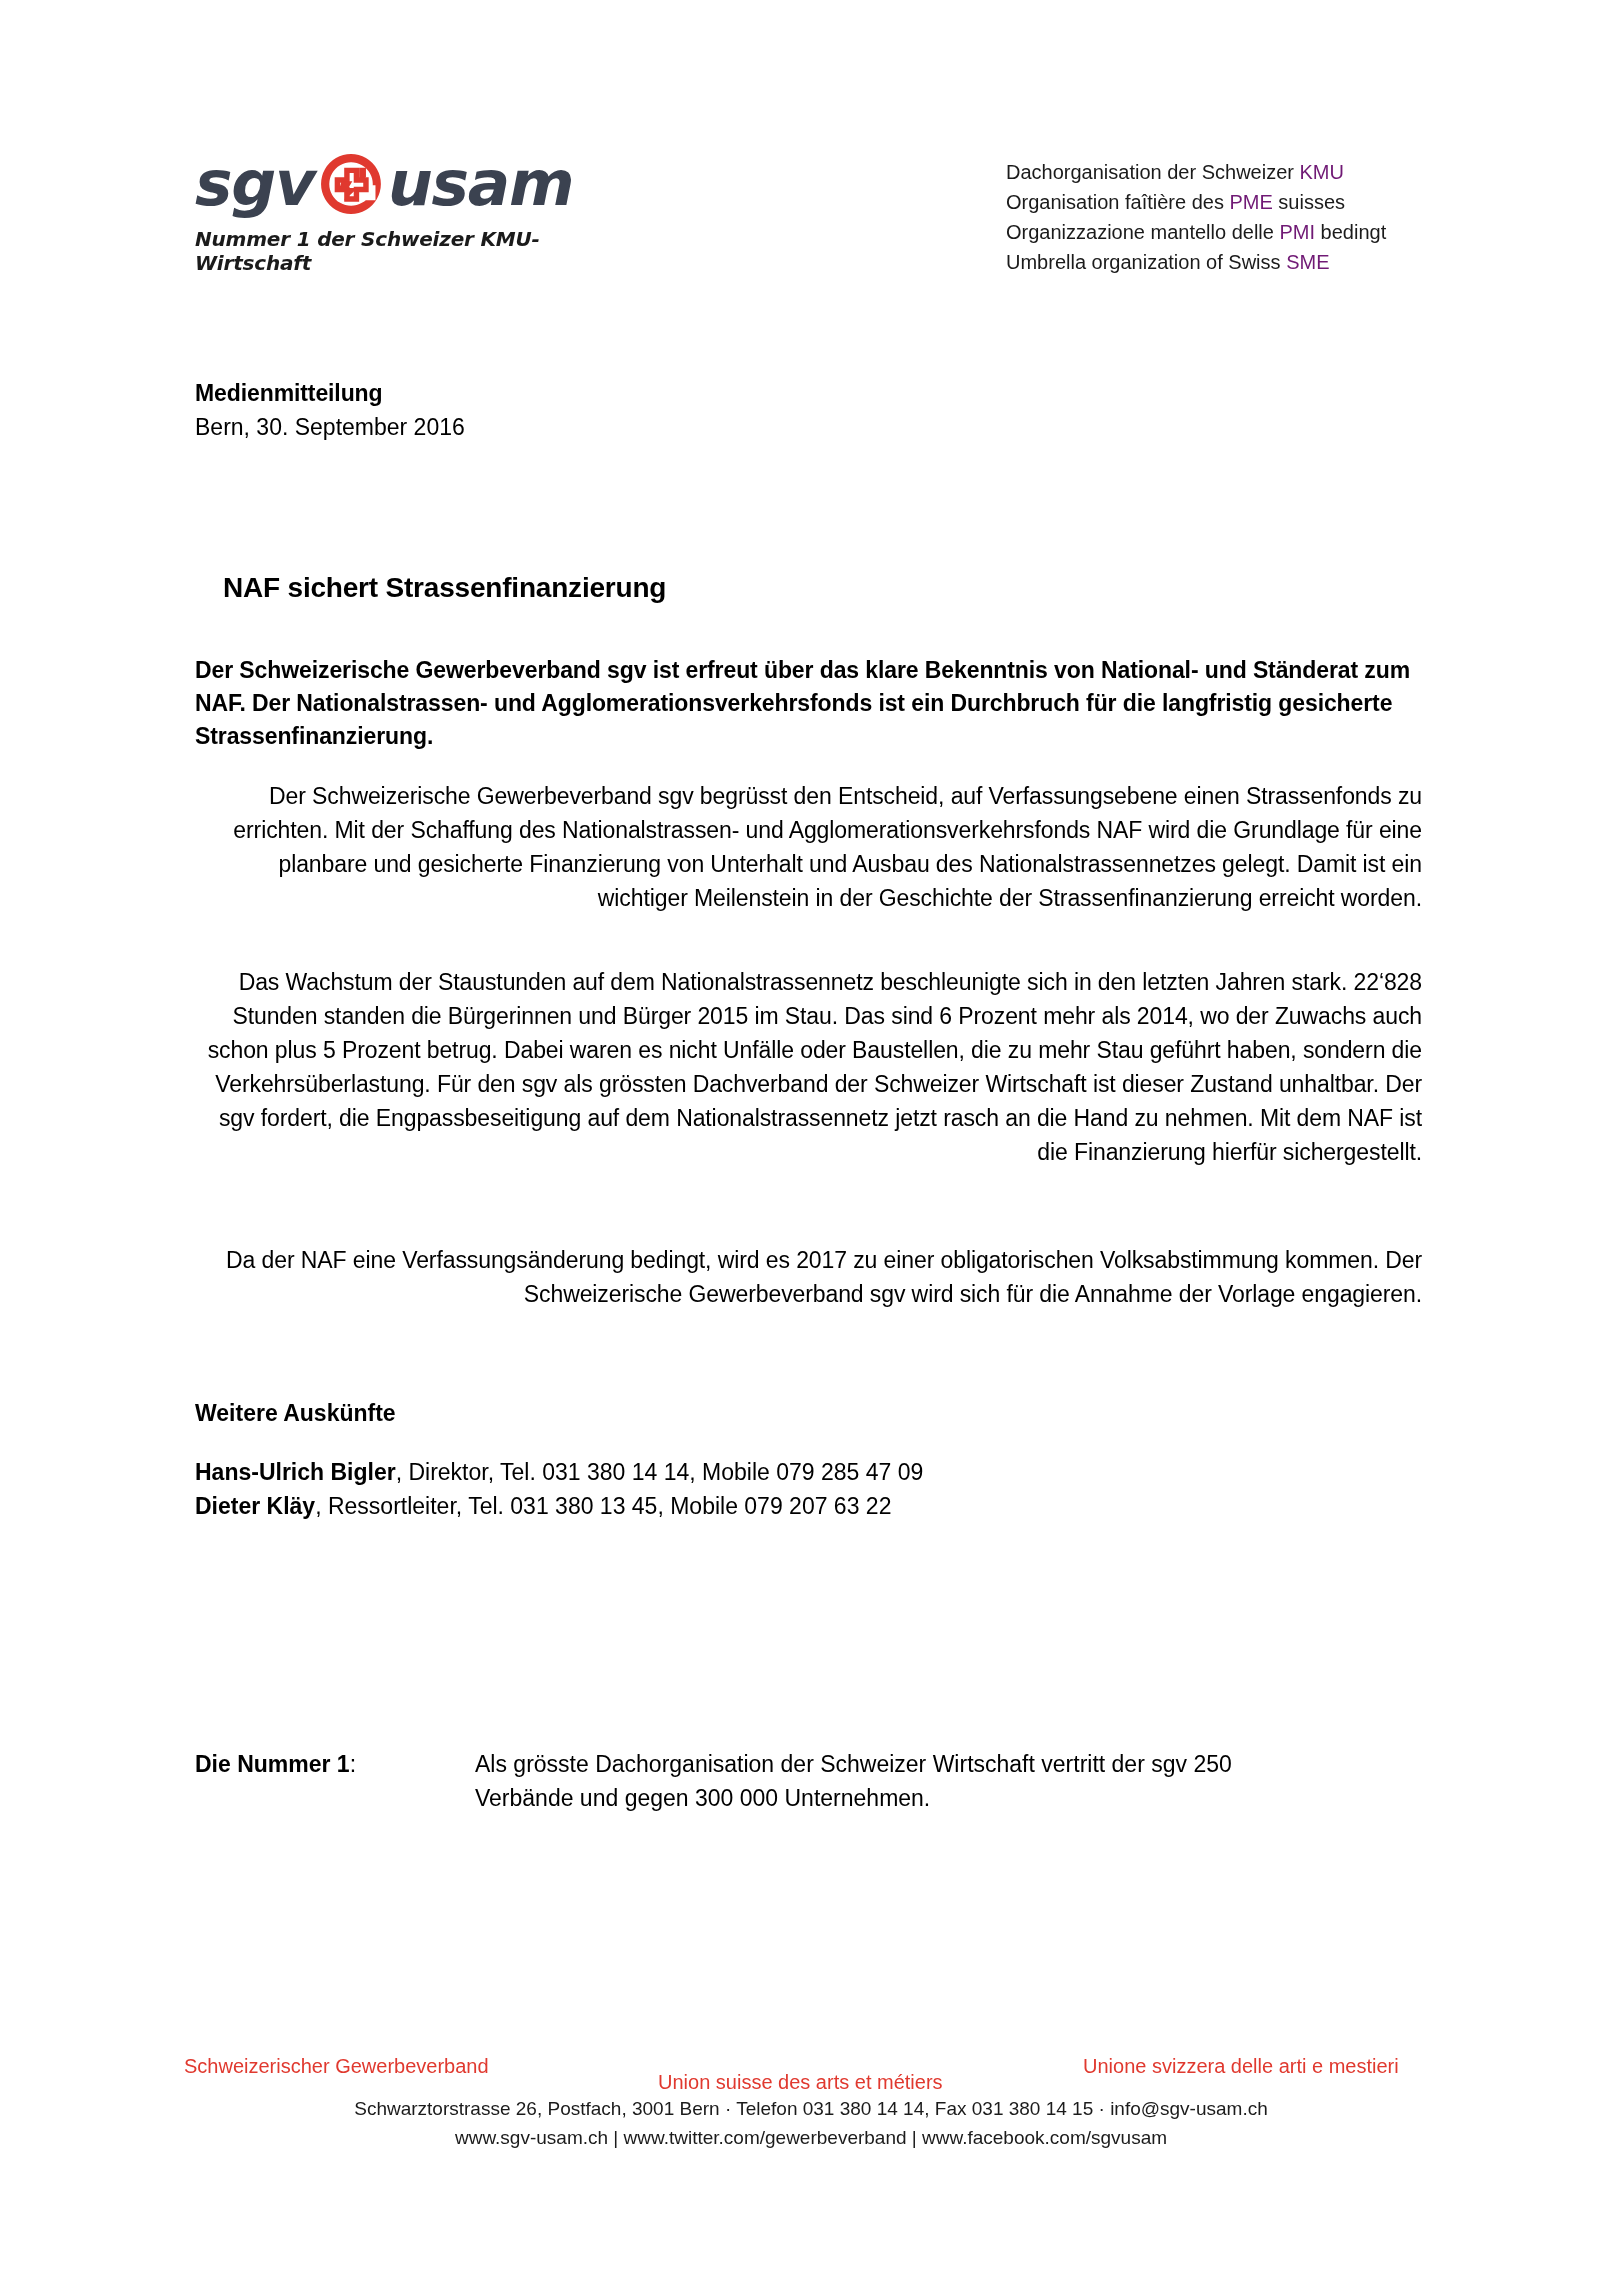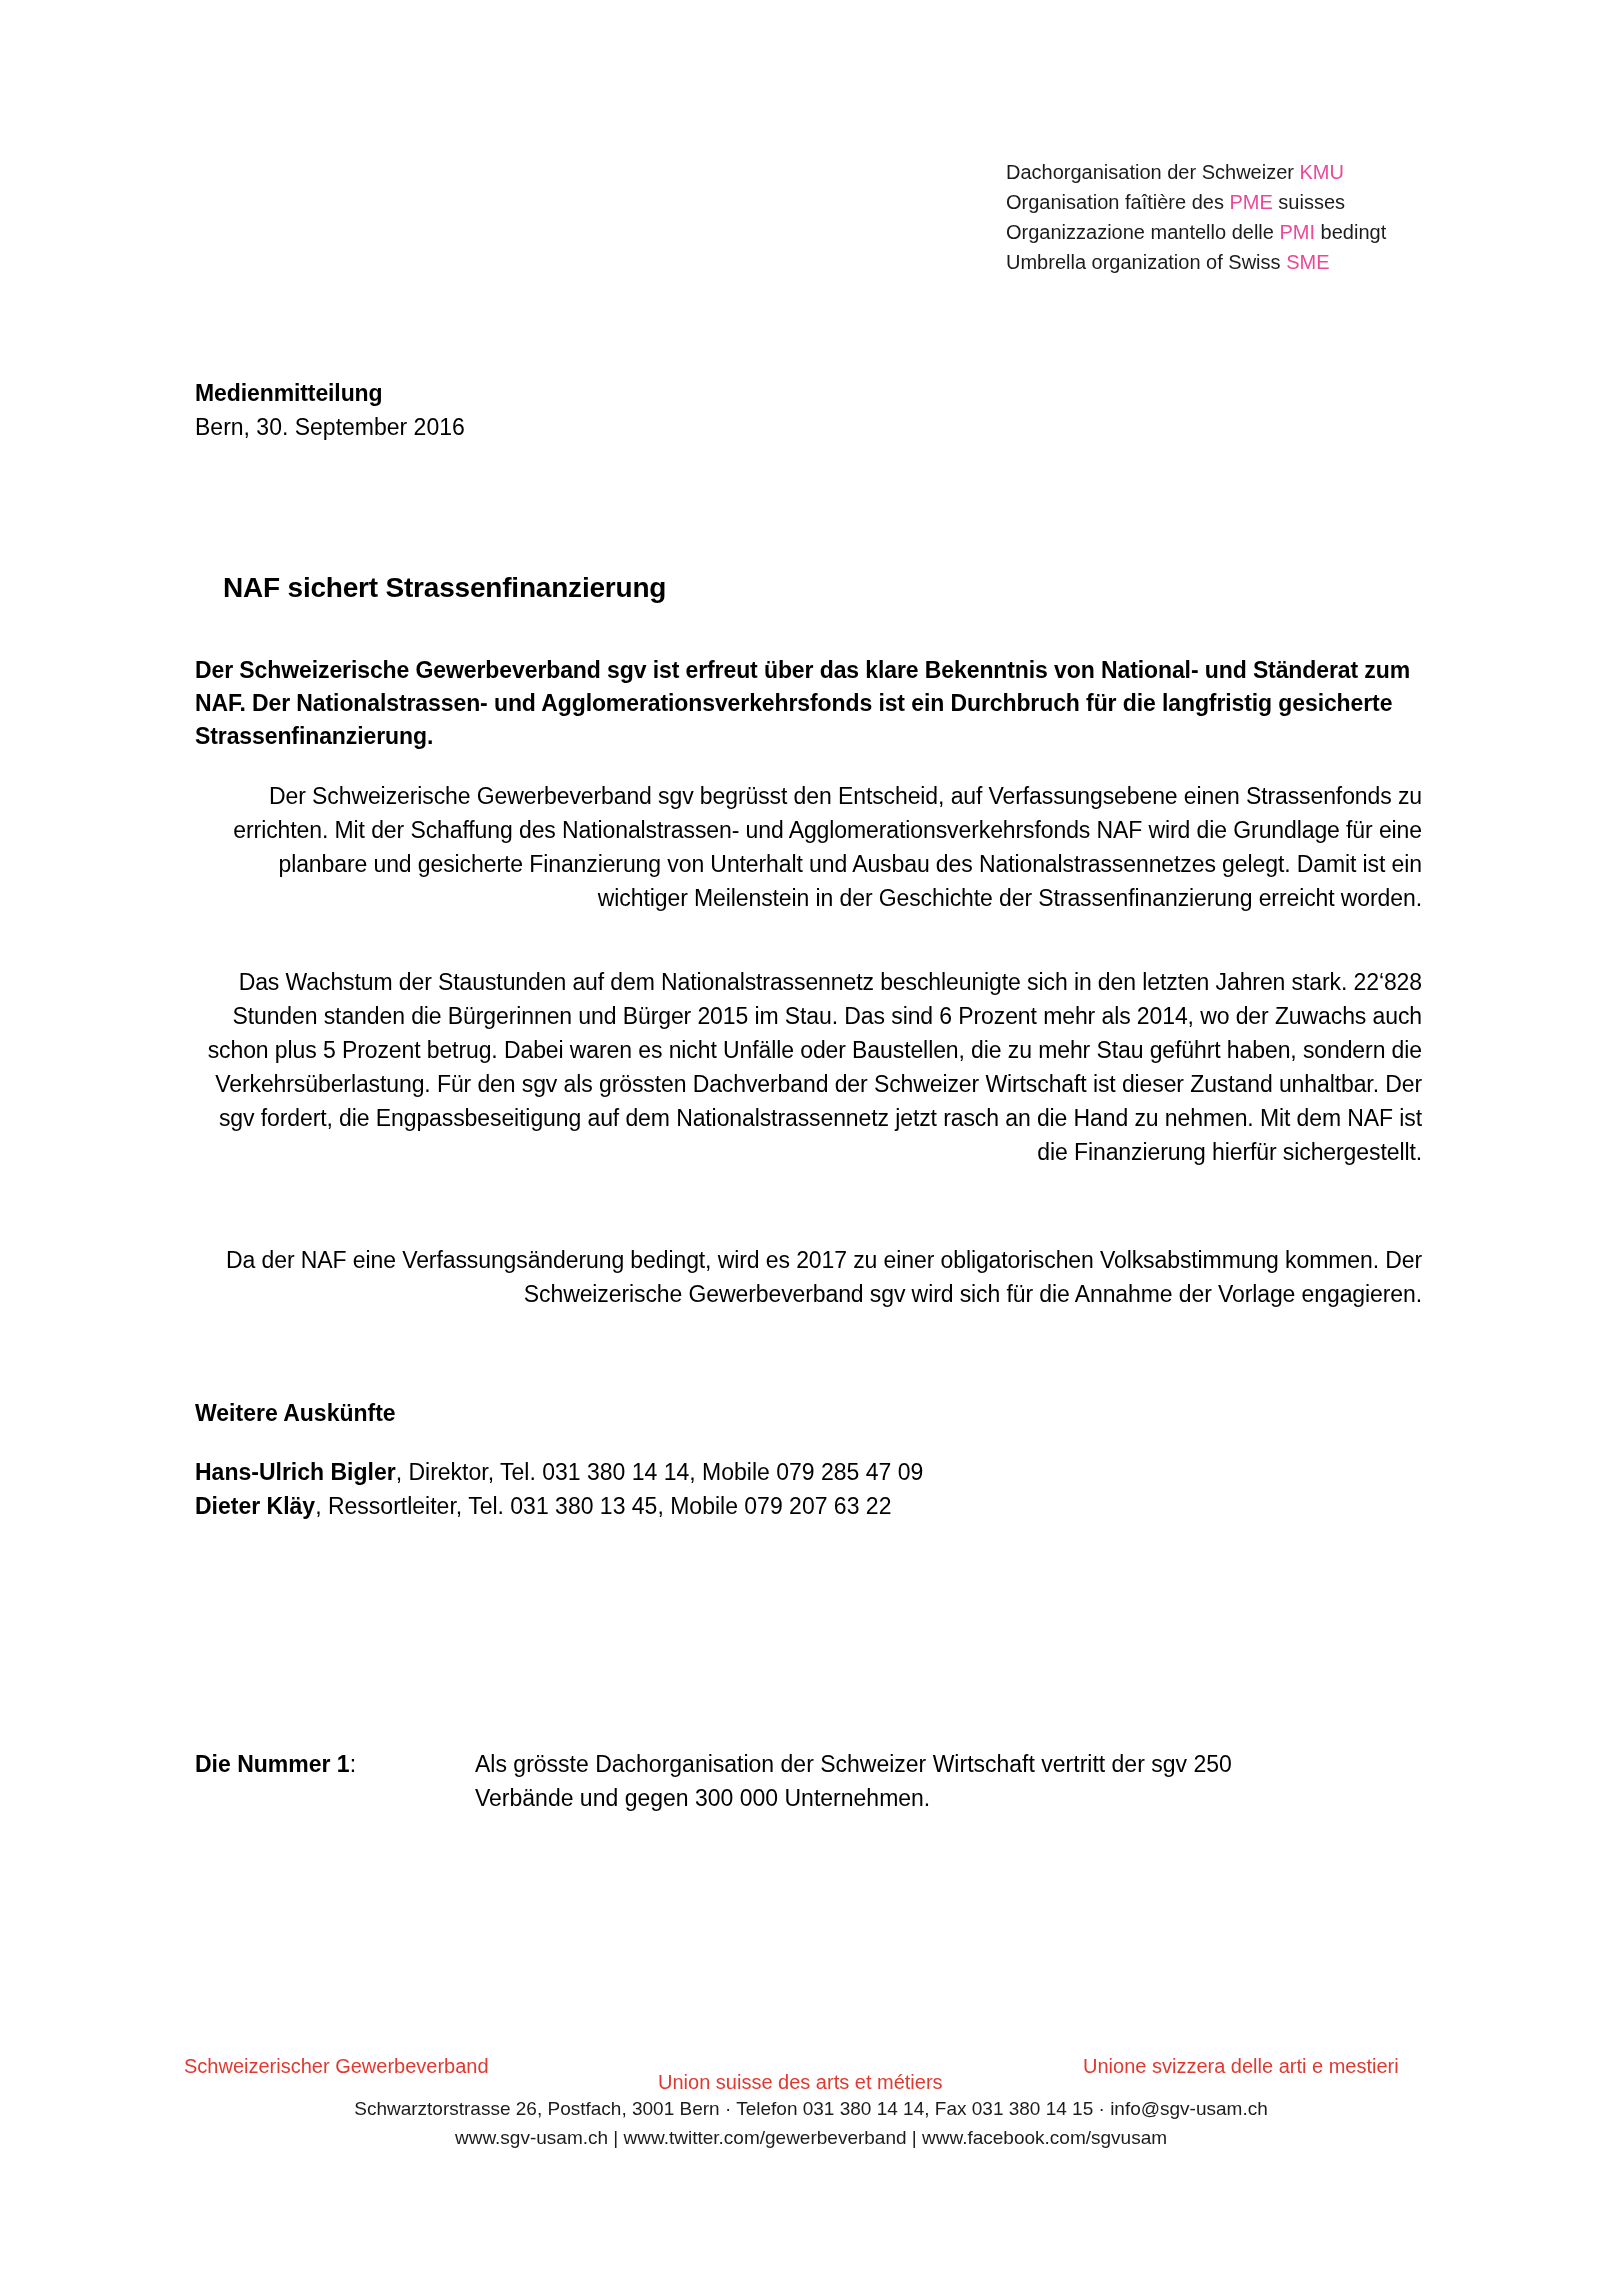--- a/index.html
+++ b/index.html
@@ -65,21 +65,21 @@
 
   .org-lines {
     position: absolute;
     left: 811px;
     top: 11.8px;
     font-size: 20px;
     line-height: 30px;
     color: #1b1b1b;
     white-space: nowrap;
   }
-  .org-lines .hl { color: #ec4899; }
+  .org-lines .hl { color: #701a75; }
 
   
   .content {
     position: absolute;
     left: 195px;
     top: 0;
     width: 1230px;
   }
   .release-label {
     position: absolute;
@@ -192,20 +192,36 @@
   }
   .footer-address { margin-top: 5.2px; }
 </style>
 </head>
 <body>
 
 <div class="page">
 
   <div class="header">
 
+    <div class="logo-block">
+      <div class="logo-wordmark">
+        <span class="logo-text">sgv</span>
+        <span class="logo-emblem">
+          <svg viewBox="0 0 100 100" width="68" height="68" aria-hidden="true">
+            <path d="M50 6 A44 44 0 1 1 49.9 6 Z M50 18 A32 32 0 1 0 50.1 18 Z" fill="#e0392f"></path>
+            <path d="M68 52 L86 52 L86 74 L70 74 L70 66 L78 66 L78 60 L68 60 Z" fill="#ffffff"></path>
+            <path d="M62 26 L72 26 L72 40 L62 46 Z" fill="#e0392f"></path>
+            <path d="M44 30 L58 30 L58 44 L72 44 L72 58 L58 58 L58 72 L44 72 L44 58 L30 58 L30 44 L44 44 Z" fill="none" stroke="#e0392f" stroke-width="8"></path>
+            <path d="M36 46 L52 46 L46 56 L60 56 L40 74 L46 60 L32 60 Z" fill="#e0392f"></path>
+          </svg>
+        </span>
+        <span class="logo-text">usam</span>
+      </div>
+      <div class="logo-tagline">Nummer 1 der Schweizer KMU-Wirtschaft</div>
+    </div>
 
     <div class="org-lines">
       <div>
         <span>Dachorganisation der Schweizer </span><span class="hl">KMU</span><span></span>
       </div>
       <div>
         <span>Organisation faîtière des </span><span class="hl">PME</span><span> suisses</span>
       </div>
       <div>
         <span>Organizzazione mantello delle </span><span class="hl">PMI</span><span> bedingt</span>

